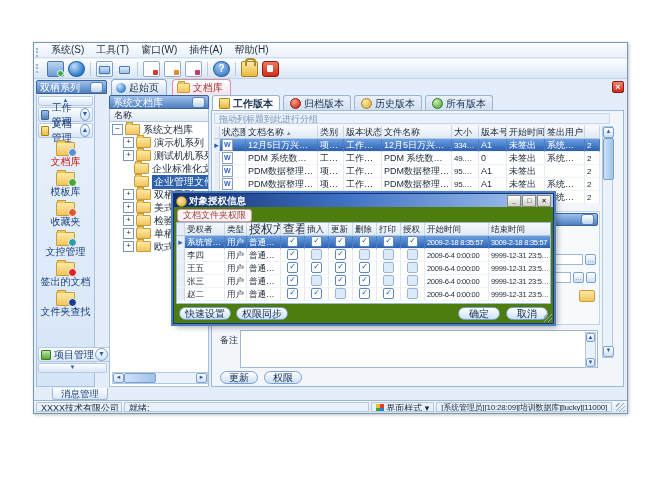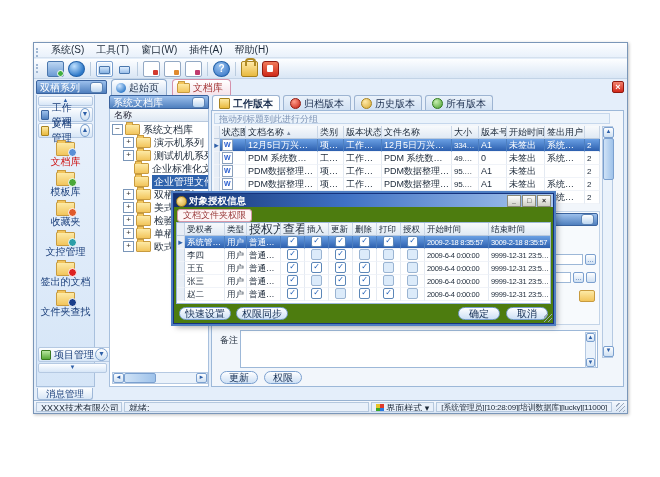--- a/index.html
+++ b/index.html
@@ -537,21 +537,21 @@
           <span class="ccell num" style="width: 66px; font-size: 7.5px; letter-spacing: -0.3px;">9999-12-31 23:59:59</span>
         </div>
       </div>
     <div class="xbtn abs" style="left:5px;bottom:3px;width:52px">快速设置</div>
     <div class="xbtn abs" style="left:62px;bottom:3px;width:52px">权限同步</div>
     <div class="xbtn abs" style="left:284px;bottom:3px;width:42px">确定</div>
     <div class="xbtn abs" style="left:332px;bottom:3px;width:42px">取消</div>
     <div class="rgrip"></div>
   </div>
 
-  <div class="msgtab abs" style="left:3px;top:345px;width:56px;height:12px">消息管理</div>
+  <div class="msgtab abs" style="left:18px;top:345px;width:56px;height:12px">消息管理</div>
   <div class="statusbar abs">
     <span class="scell" style="width:86px">XXXX技术有限公司</span>
     <span class="scell" style="flex:1">就绪:</span>
     <span class="scell"><span class="stgrid"></span><span>界面样式</span> ▾</span>
     <span class="scell" style="font-size:8px;letter-spacing:-.2px">[系统管理员][10:28:09][培训数据库][lucky][11000]</span>
     <span class="sgrip"></span>
   </div>
 </div>
 
 </body></html>

